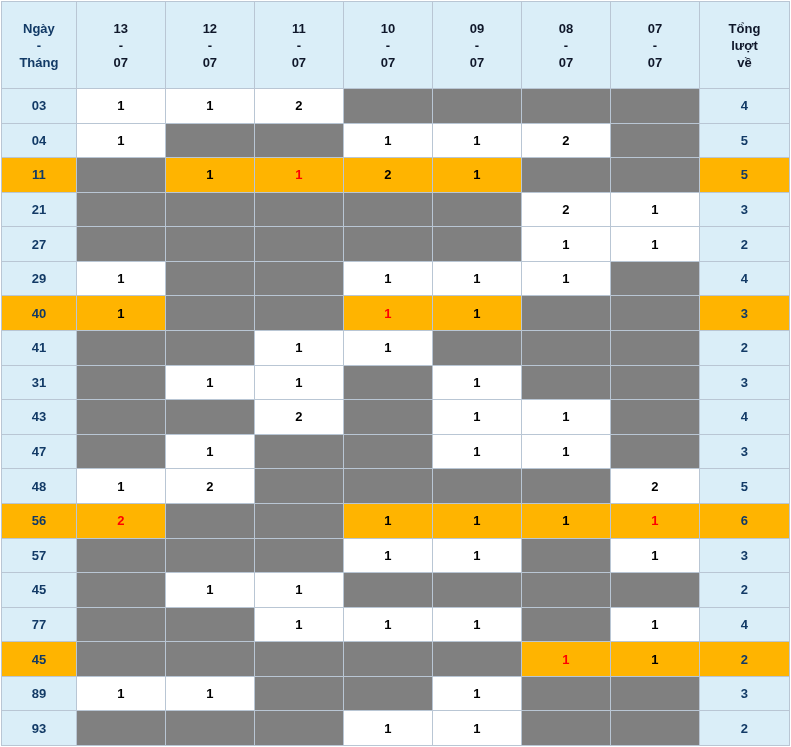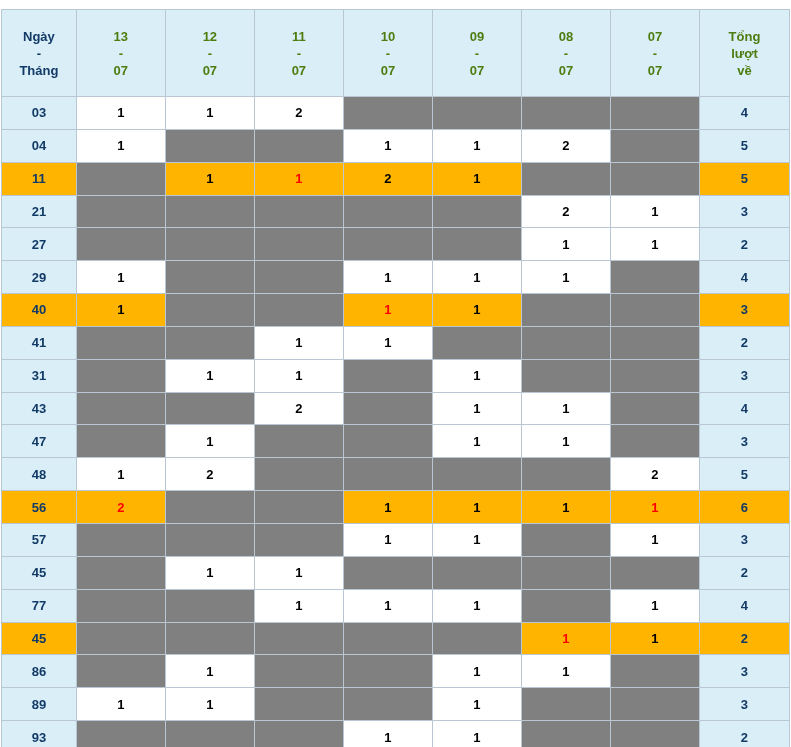--- a/index.html
+++ b/index.html
@@ -10,41 +10,41 @@
   body {
     width: 791px;
     height: 747px;
     font-family: "Liberation Sans", sans-serif;
     -webkit-font-smoothing: antialiased;
   }
   #sheet {
     width: 791px;
     height: 747px;
     box-sizing: border-box;
-    padding: 9px 0 0 1px;
+    padding: 1px 0 0 1px;
   }
   table.grid {
     border-collapse: collapse;
     table-layout: fixed;
     width: 789px;
     height: 745px;
   }
   table.grid td, table.grid th {
     border: 1px solid #b9c6d4;
     text-align: center;
     vertical-align: middle;
     font-size: 13px;
     font-weight: bold;
     padding: 0;
     overflow: hidden;
   }
   
   thead th {
     background: #daeef8;
-    color: #4d7c0f;
+    color: #0f172a;
     font-size: 13px;
     line-height: 17px;
     font-weight: bold;
     height: 86px;
   }
   thead th.corner {
     color: #123a66;
   }
   thead th .hline {
     display: block;
@@ -334,31 +334,20 @@
           <td class="blank"></td>
           <td class="blank"></td>
           <td class="blank"></td>
           <td class="blank"></td>
           <td class="blank"></td>
           <td class="white red">1</td>
           <td class="white">1</td>
           <td class="total">2</td>
         </tr>
         <tr>
-          <td class="rowlabel">86</td>
-          <td class="blank"></td>
-          <td class="white">1</td>
-          <td class="blank"></td>
-          <td class="blank"></td>
-          <td class="white">1</td>
-          <td class="white">1</td>
-          <td class="blank"></td>
-          <td class="total">3</td>
-        </tr>
-        <tr>
           <td class="rowlabel">89</td>
           <td class="white">1</td>
           <td class="white">1</td>
           <td class="blank"></td>
           <td class="blank"></td>
           <td class="white">1</td>
           <td class="blank"></td>
           <td class="blank"></td>
           <td class="total">3</td>
         </tr>

